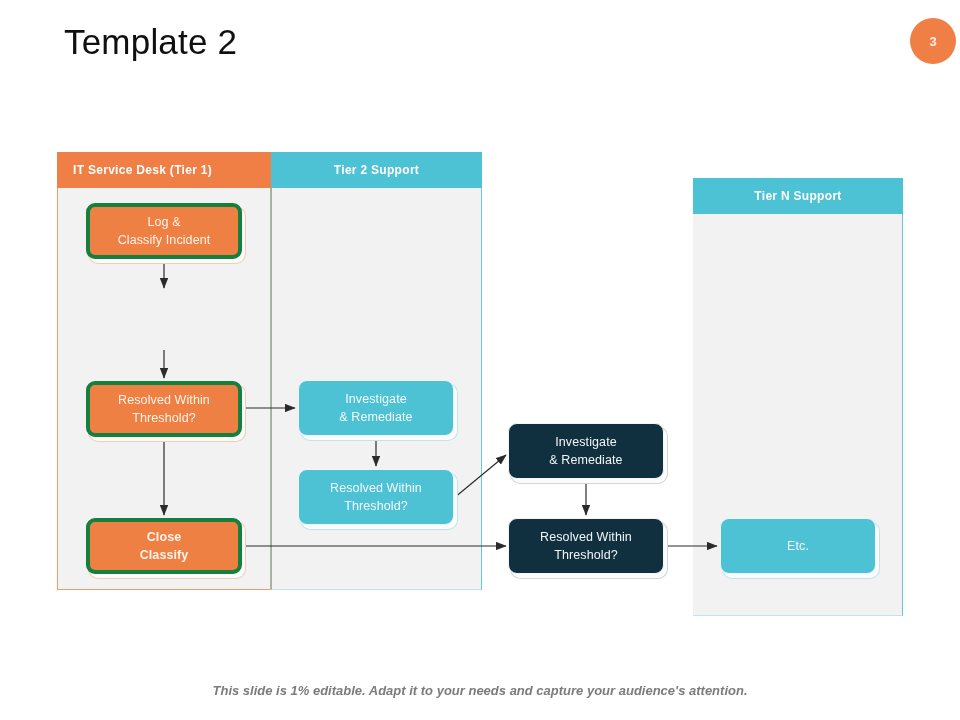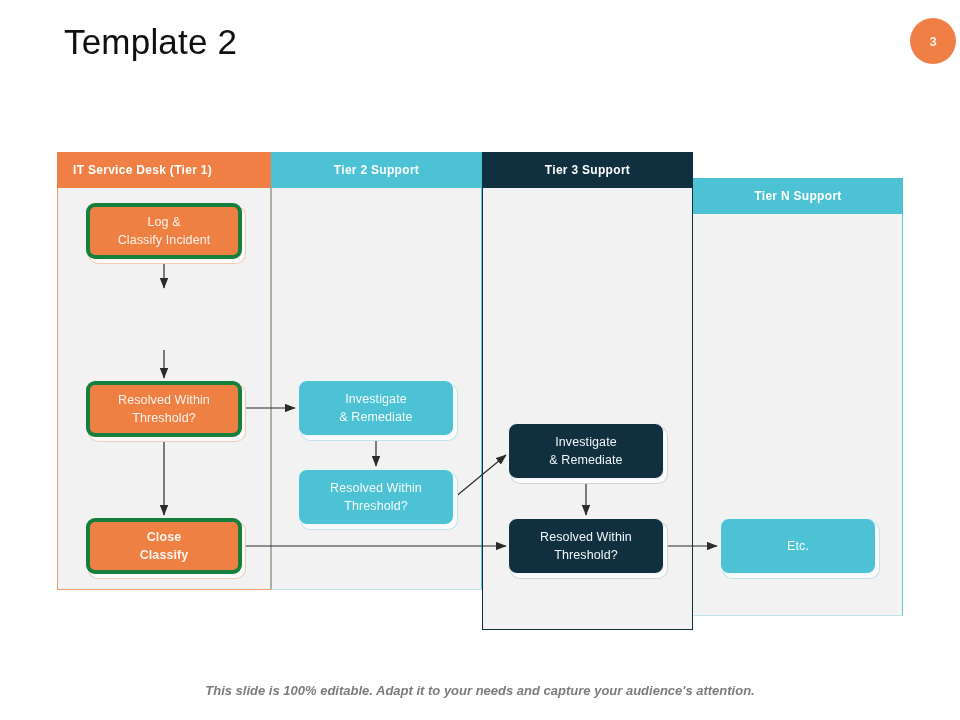--- a/index.html
+++ b/index.html
@@ -182,24 +182,20 @@
   <div id="lanes">
 
     <div class="lane" id="lane-1">
       <div class="lane-head lane-head-left">IT Service Desk (Tier 1)</div>
       <div class="lane-body"></div>
     </div>
     <div class="lane" id="lane-2">
       <div class="lane-head">Tier 2 Support</div>
       <div class="lane-body"></div>
     </div>
-    <div class="lane" id="lane-3">
-      <div class="lane-head">Tier 3 Support</div>
-      <div class="lane-body"></div>
-    </div>
     <div class="lane" id="lane-4">
       <div class="lane-head">Tier N Support</div>
       <div class="lane-body"></div>
     </div>
 
     <svg id="connectors" viewBox="0 0 846 446">
       <defs>
         <marker id="arrowhead" markerWidth="9" markerHeight="7" refX="8.4" refY="3.5" orient="auto">
           <polygon points="0 0, 9 3.5, 0 7" fill="#2b2b2b"></polygon>
         </marker>
@@ -271,15 +267,15 @@
         <span>Threshold?</span>
       </span>
     </div>
 
     <div class="node teal" id="node-etc">
       <span class="node-label">Etc.</span>
     </div>
 
   </div>
 
-  <div id="footer-note">This slide is 100% editable. Adapt it to your needs and capture your audience's attention.</div>
+  <div id="footer-note">This slide is 1% editable. Adapt it to your needs and capture your audience's attention.</div>
 
 </div>
 
 </body></html>

